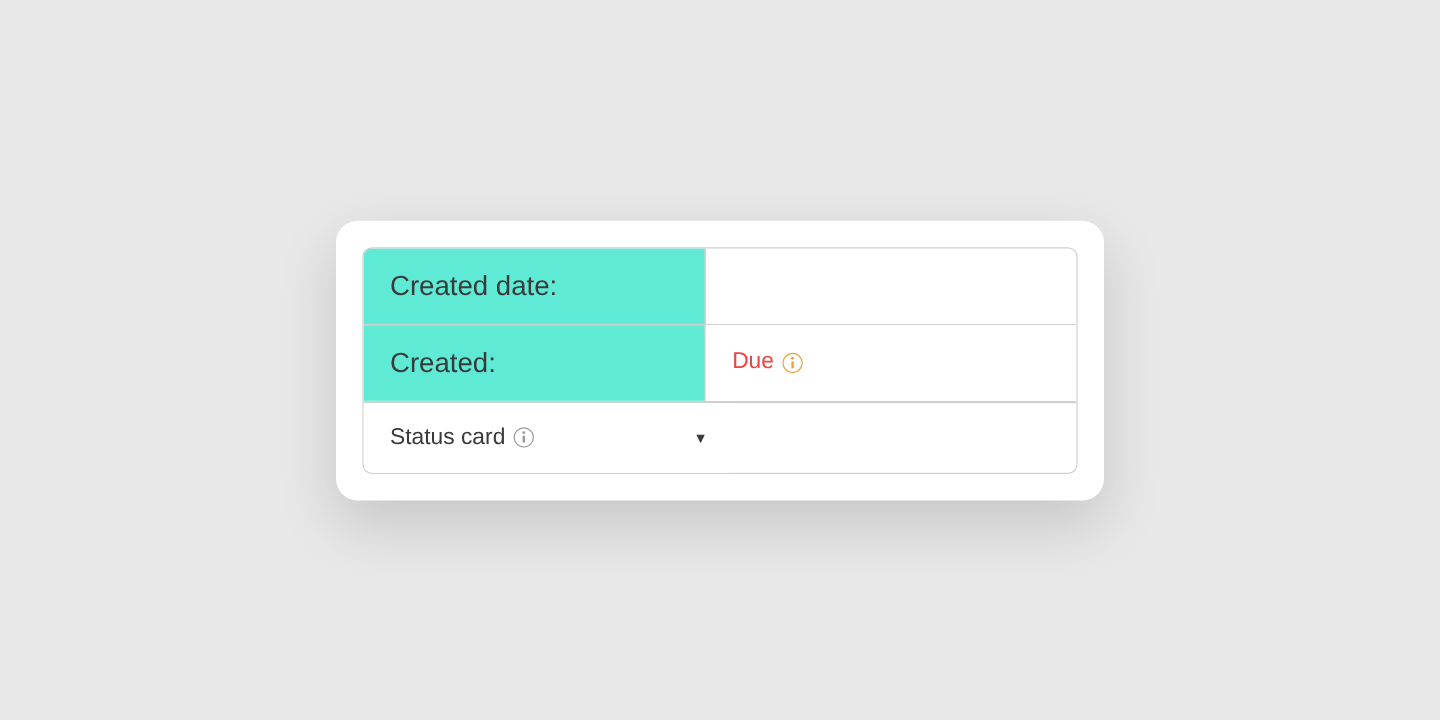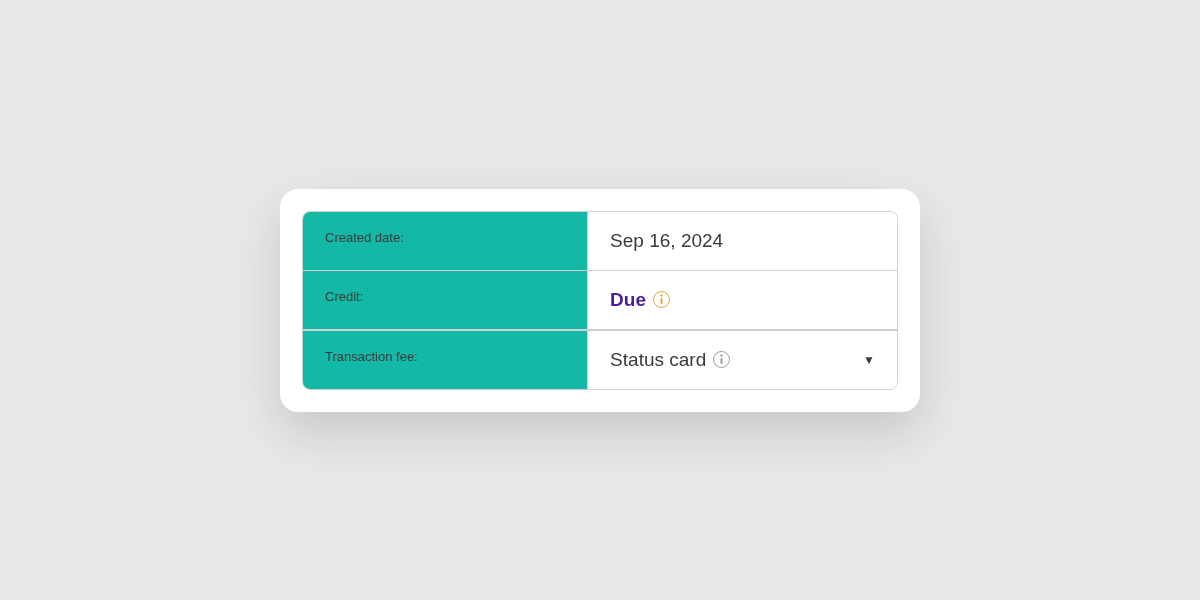--- a/index.html
+++ b/index.html
@@ -36,42 +36,42 @@
       display: flex;
       border-bottom: 1px solid #d0d0d0;
     }
 
     .row:last-child {
       border-bottom: none;
     }
 
     .label-cell {
       width: 48%;
-      background-color: #14b8a6;
+      background-color: #5eead4;
       padding: 18px 22px;
-      font-size: 13px;
+      font-size: 23px;
       color: #3a3a3a;
       border-right: 1px solid #d0d0d0;
     }
 
     .value-cell {
       width: 52%;
       background-color: #ffffff;
       padding: 18px 22px;
       font-size: 19px;
       color: #3a3a3a;
       display: flex;
       align-items: center;
       gap: 7px;
       position: relative;
     }
 
     .status-due {
-      color: #4c1d95;
-      font-weight: 700;
+      color: #ef4444;
+      font-weight: 400;
     }
 
     .info-icon {
       display: inline-flex;
       align-items: center;
       justify-content: center;
       width: 17px;
       height: 17px;
       border: 1.3px solid #9a9a9a;
       border-radius: 50%;
@@ -98,43 +98,39 @@
     }
   </style>
 </head>
 <body>
 
 <div class="card">
   <div class="details-table">
 
     <div class="row">
       <div class="label-cell">Created date:</div>
-      <div class="value-cell">
-        <span>Sep 16, 2024</span>
-      </div>
     </div>
 
     <div class="row">
-      <div class="label-cell">Credit:</div>
+      <div class="label-cell">Created:</div>
       <div class="value-cell">
         <span class="status-due">Due</span>
         <span class="info-icon amber">
           <svg viewBox="0 0 7 11" fill="none">
             <circle cx="3.5" cy="1.5" r="1.2" fill="#e8a33d"></circle>
             <rect x="2.5" y="4" width="2" height="6" rx="1" fill="#e8a33d"></rect>
           </svg>
         </span>
       </div>
     </div>
 
     <div class="row">
     </div>
 
     <div class="row">
-      <div class="label-cell">Transaction fee:</div>
       <div class="value-cell">
         <span>Status card</span>
         <span class="info-icon">
           <svg viewBox="0 0 7 11" fill="none">
             <circle cx="3.5" cy="1.5" r="1.2" fill="#9a9a9a"></circle>
             <rect x="2.5" y="4" width="2" height="6" rx="1" fill="#9a9a9a"></rect>
           </svg>
         </span>
         <span class="dropdown-icon">▼</span>
       </div>

